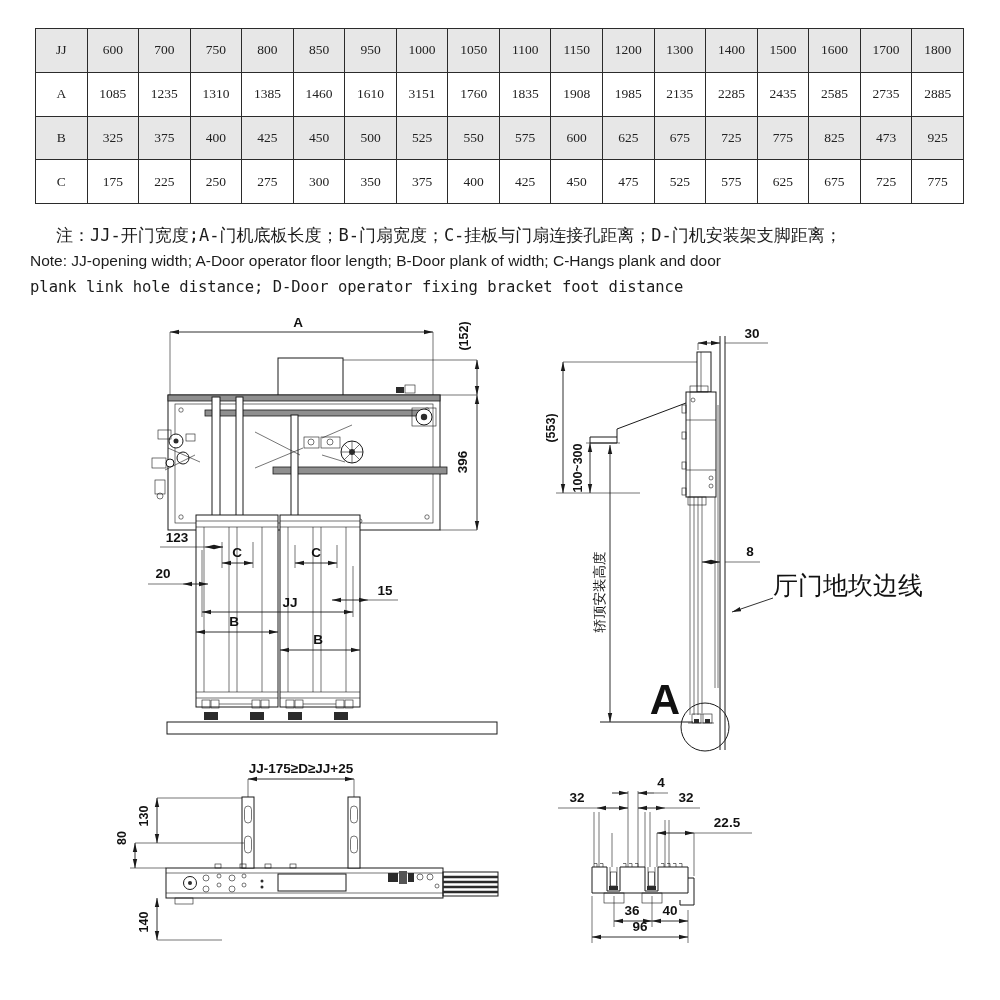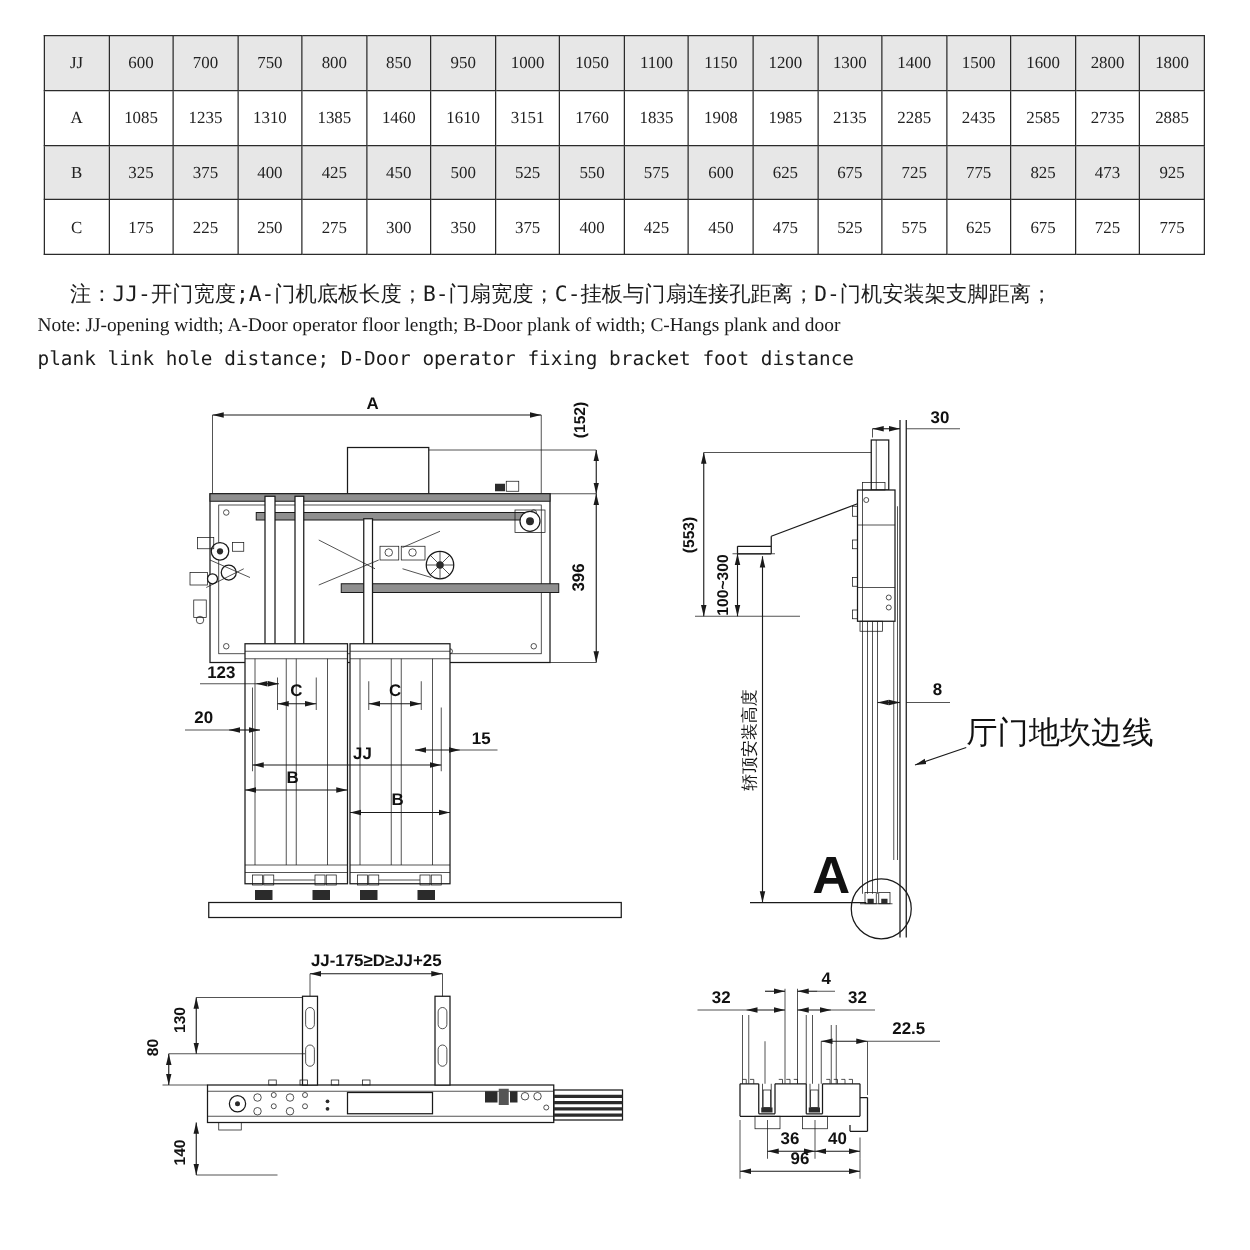--- a/index.html
+++ b/index.html
@@ -5,21 +5,21 @@
   html,body{margin:0;padding:0;background:#fff;}
   body{width:1000px;height:1000px;position:relative;overflow:hidden;
        font-family:"Liberation Sans",sans-serif;color:#1a1a1a;}
   table.spec{position:absolute;left:35px;top:28px;width:929px;height:176px;
        border-collapse:collapse;table-layout:fixed;
        font-family:"Liberation Serif",serif;font-size:13.5px;color:#222;}
   table.spec td{border:1.6px solid #2b2b2b;text-align:center;vertical-align:middle;padding:0;}
   table.spec tr.shaded td{background:#e7e7e7;}
   .note{position:absolute;white-space:pre;color:#1c1c1c;}
   .note-cn{left:56px;top:224px;font-size:17px;font-family:"DejaVu Sans Mono","DejaVu Sans",monospace,sans-serif;text-align:center;}
-  .note-en1{left:30px;top:252px;font-size:15.5px;font-family:Liberation Serif, serif;}
+  .note-en1{left:30px;top:252px;font-size:15.5px;font-family:Liberation Sans, sans-serif;}
   .note-en2{left:30px;top:278px;font-size:15.5px;font-family:"DejaVu Sans Mono",monospace;}
   svg{position:absolute;left:0;top:300px;}
   .ln{stroke:#1a1a1a;stroke-width:1;fill:none;}
   .thin{stroke-width:0.6;}
   .dim{stroke:#1a1a1a;stroke-width:0.9;fill:none;}
   .dtx{font-family:"Liberation Sans",sans-serif;font-size:13.5px;font-weight:600;fill:#111;}
   .dtx-s{font-size:12.5px;}
   .cjk{font-family:"DejaVu Sans",sans-serif;font-weight:500;}
   .fillg{fill:#8f8f8f;stroke:#1a1a1a;stroke-width:0.8;}
   .fillw{fill:#fff;stroke:#1a1a1a;stroke-width:1;}
@@ -41,21 +41,21 @@
         <td>950</td>
         <td>1000</td>
         <td>1050</td>
         <td>1100</td>
         <td>1150</td>
         <td>1200</td>
         <td>1300</td>
         <td>1400</td>
         <td>1500</td>
         <td>1600</td>
-        <td>2800</td>
+        <td>1700</td>
         <td>1800</td>
       </tr>
       <tr>
         <td>A</td>
         <td>1085</td>
         <td>1235</td>
         <td>1310</td>
         <td>1385</td>
         <td>1460</td>
         <td>1610</td>

